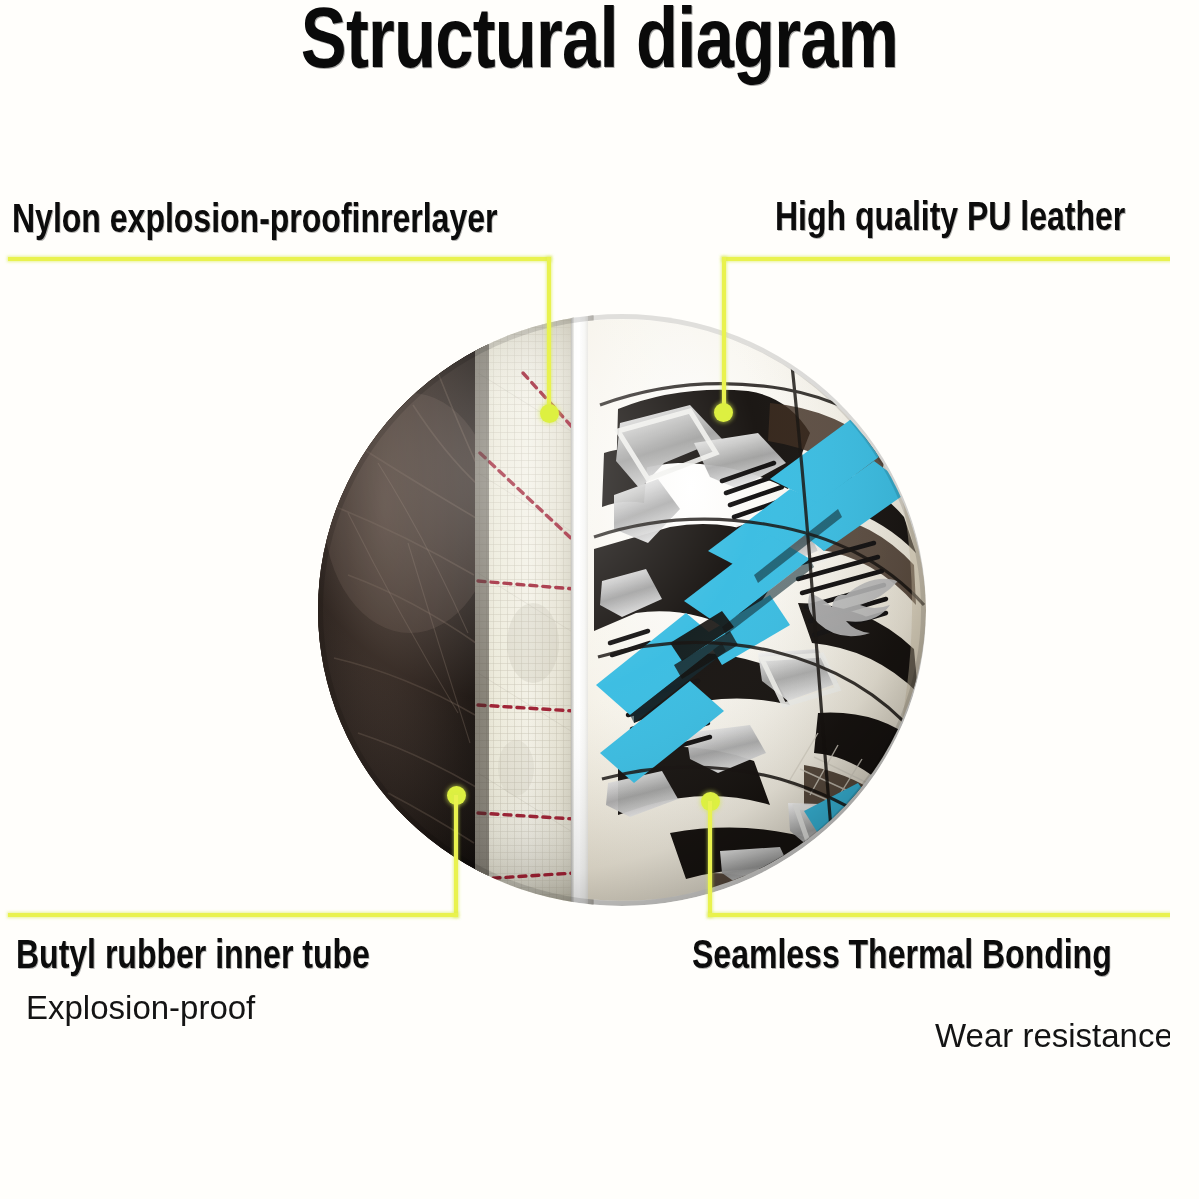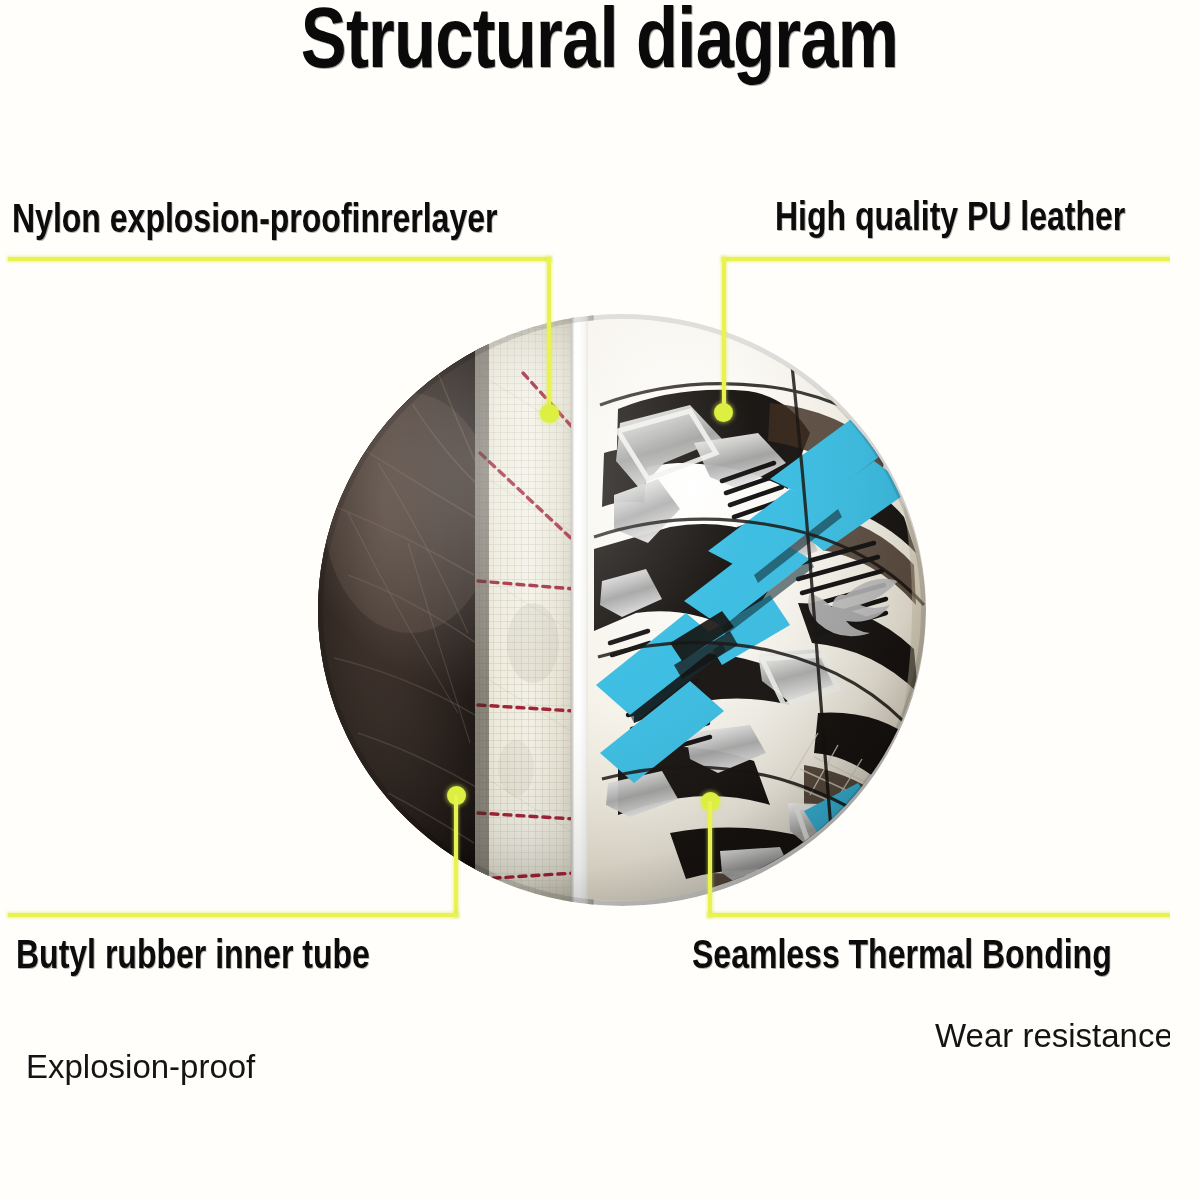--- a/index.html
+++ b/index.html
@@ -53,21 +53,21 @@
     font-weight: 400;
     font-size: 33px;
     line-height: 1.0;
     color: #141414;
     white-space: nowrap;
   }
 
   #lbl-nylon      { left: 12px;  top: 198px; transform-origin: 0 0; }
   #lbl-pu         { left: 775px; top: 196px; transform-origin: 0 0; }
   #lbl-butyl      { left: 16px;  top: 934px; transform-origin: 0 0; }
-  #lbl-butyl-sub  { left: 26px;  top: 1050px; }
+  #lbl-butyl-sub  { left: 26px;  top: 991px; }
   #lbl-seam       { left: 692px; top: 934px; transform-origin: 0 0; }
   #lbl-seam-sub   { left: 935px; top: 1019px; }
 
   
   .leader { position: absolute; background: #e9f24e; }
   .leader.glow { box-shadow: 0 0 3px 1px rgba(215,235,80,0.55); }
   .dot {
     position: absolute;
     width: 19px; height: 19px;
     border-radius: 50%;

